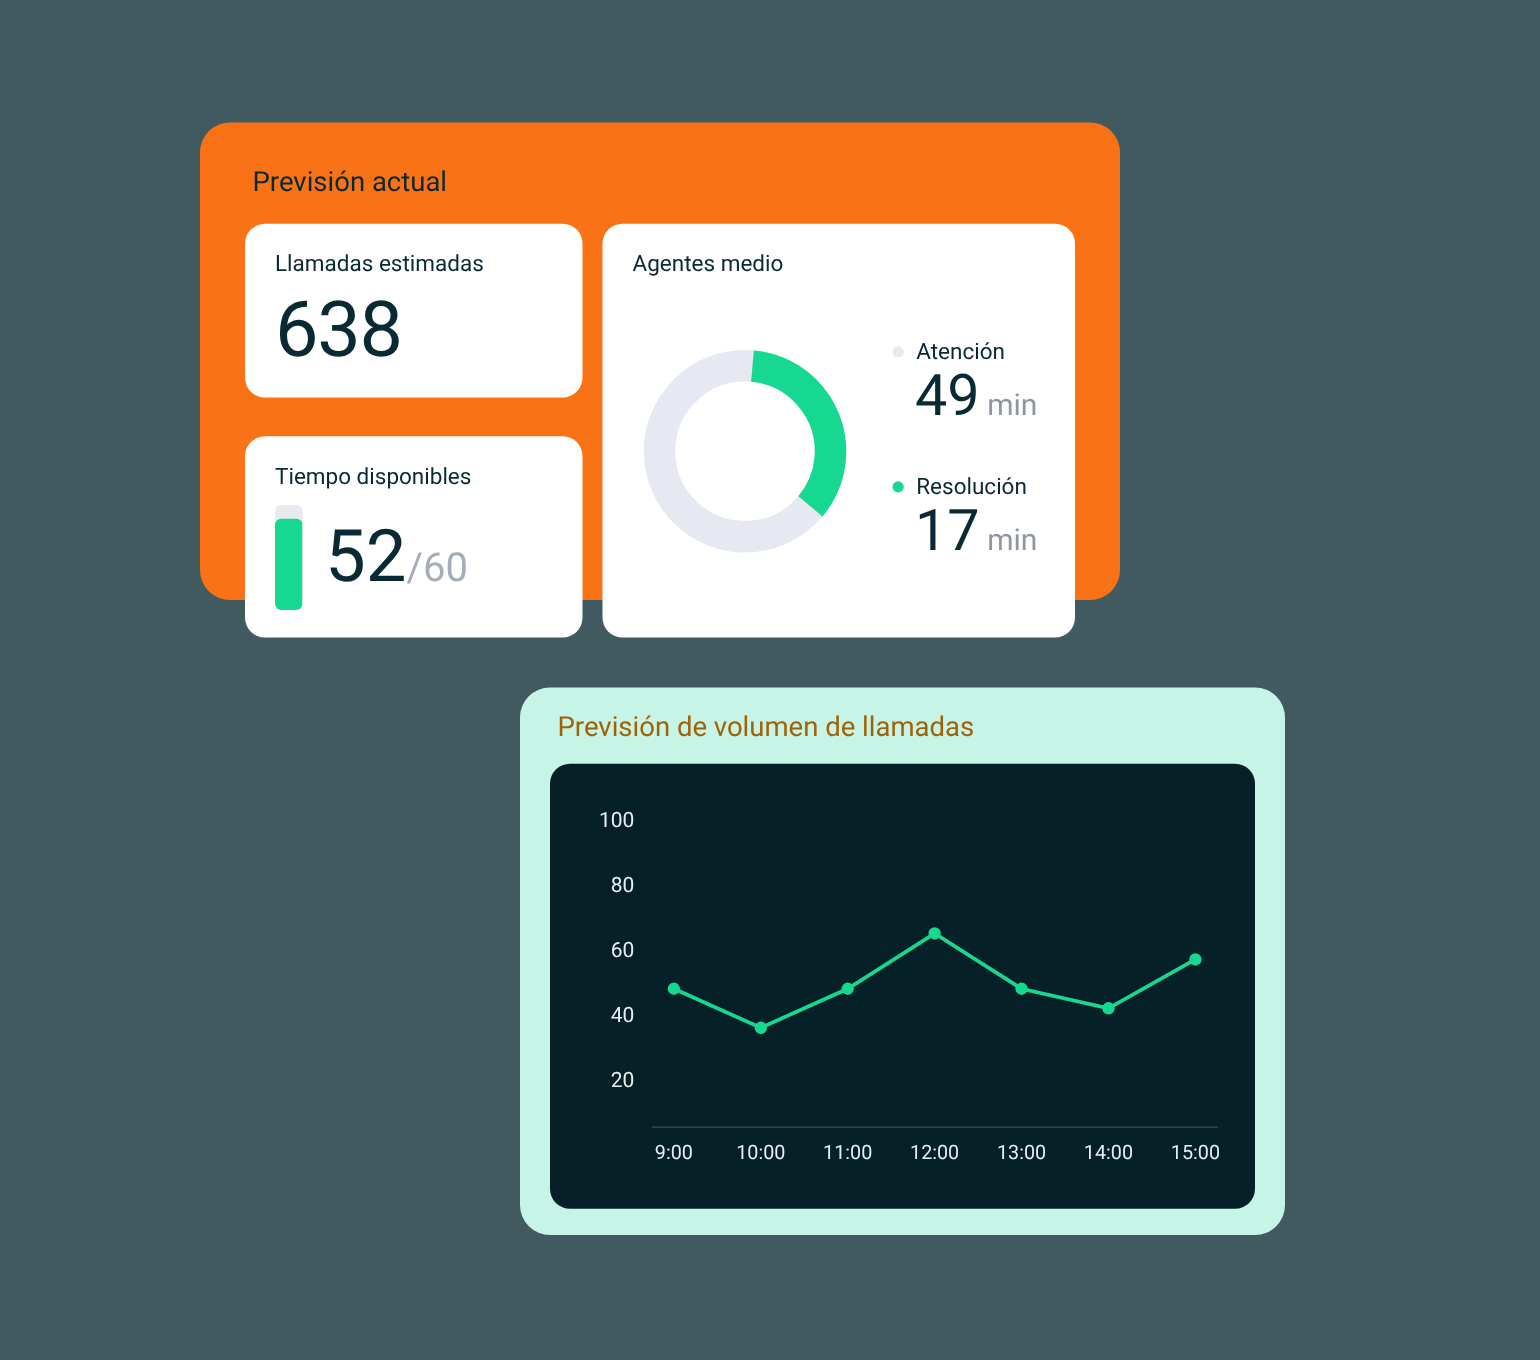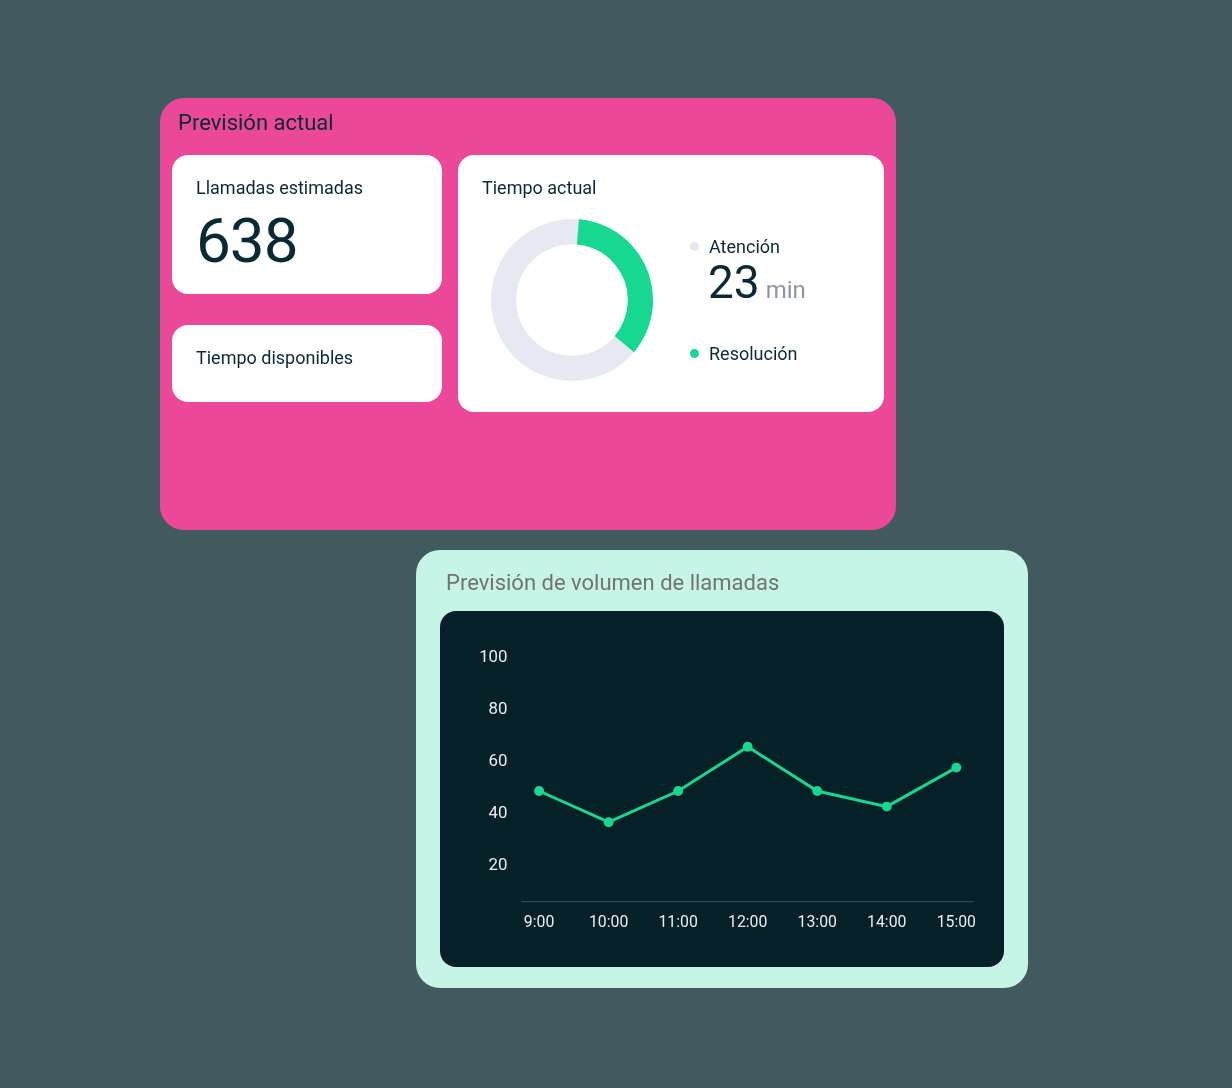--- a/index.html
+++ b/index.html
@@ -8,24 +8,24 @@
       height: 1088px;
       background: #405a60;
       font-family: -apple-system, BlinkMacSystemFont, "Segoe UI", Roboto, sans-serif;
       position: relative;
     }
     .card-forecast {
       position: absolute;
       left: 160px;
       top: 98px;
       width: 736px;
-      height: 432px;
-      background: #ec4899;
+      height: 382px;
+      background: #f97316;
       border-radius: 24px;
-      padding: 12px;
+      padding: 36px;
     }
     .card-forecast-title {
       font-size: 22px;
       color: #0a2a33;
       font-weight: 400;
       margin-bottom: 20px;
       padding-left: 6px;
     }
     .metrics-row {
       display: flex;
@@ -138,21 +138,21 @@
       left: 416px;
       top: 550px;
       width: 612px;
       height: 438px;
       background: #c6f5e7;
       border-radius: 24px;
       padding: 20px 24px 24px 24px;
     }
     .card-volume-title {
       font-size: 22px;
-      color: #737373;
+      color: #a16207;
       font-weight: 400;
       margin-bottom: 16px;
       padding-left: 6px;
     }
     .chart-panel {
       background: #062028;
       border-radius: 16px;
       padding: 20px 20px 16px 20px;
       height: 356px;
       position: relative;
@@ -190,45 +190,56 @@
 <div class="card-forecast">
   <div class="card-forecast-title">Previsión actual</div>
   <div class="metrics-row">
     <div class="metrics-left">
       <div class="tile">
         <div class="tile-label">Llamadas estimadas</div>
         <div class="tile-big-number">638</div>
       </div>
       <div class="tile">
         <div class="tile-label">Tiempo disponibles</div>
+        <div class="agents-row">
+          <div class="agents-bar">
+            <div class="agents-bar-fill" style="height: 86.7%;"></div>
+          </div>
+          <div>
+            <span class="agents-value">52</span><span class="agents-total">/60</span>
+          </div>
+        </div>
       </div>
     </div>
     <div class="tile tile-wide">
-      <div class="tile-label">Tiempo actual</div>
+      <div class="tile-label">Agentes medio</div>
       <div class="time-content">
         <div class="donut-wrap">
           <svg viewBox="0 0 100 100">
             <circle cx="50" cy="50" r="38" fill="none" stroke="#e6e9f2" stroke-width="14"></circle>
             <circle id="donut-arc" cx="50" cy="50" r="38" fill="none" stroke="#16d890" stroke-width="14" stroke-linecap="butt" stroke-dasharray="82.83546343751046 155.92557823531382" transform="rotate(-85 50 50)"></circle>
           </svg>
         </div>
         <div class="time-legend">
           <div class="legend-item">
             <div class="legend-label">
               <span class="legend-dot" id="dot-atn" style="background: rgb(230, 233, 242);"></span>
               <span>Atención</span>
             </div>
             <div class="legend-value">
-              <span>23</span><span class="legend-unit">min</span>
+              <span>49</span><span class="legend-unit">min</span>
             </div>
           </div>
           <div class="legend-item">
             <div class="legend-label">
               <span class="legend-dot" id="dot-res" style="background: rgb(22, 216, 144);"></span>
               <span>Resolución</span>
+            </div>
+            <div class="legend-value">
+              <span>17</span><span class="legend-unit">min</span>
             </div>
           </div>
         </div>
       </div>
     </div>
   </div>
 </div>
 
 <div class="card-volume">
   <div class="card-volume-title">Previsión de volumen de llamadas</div>

